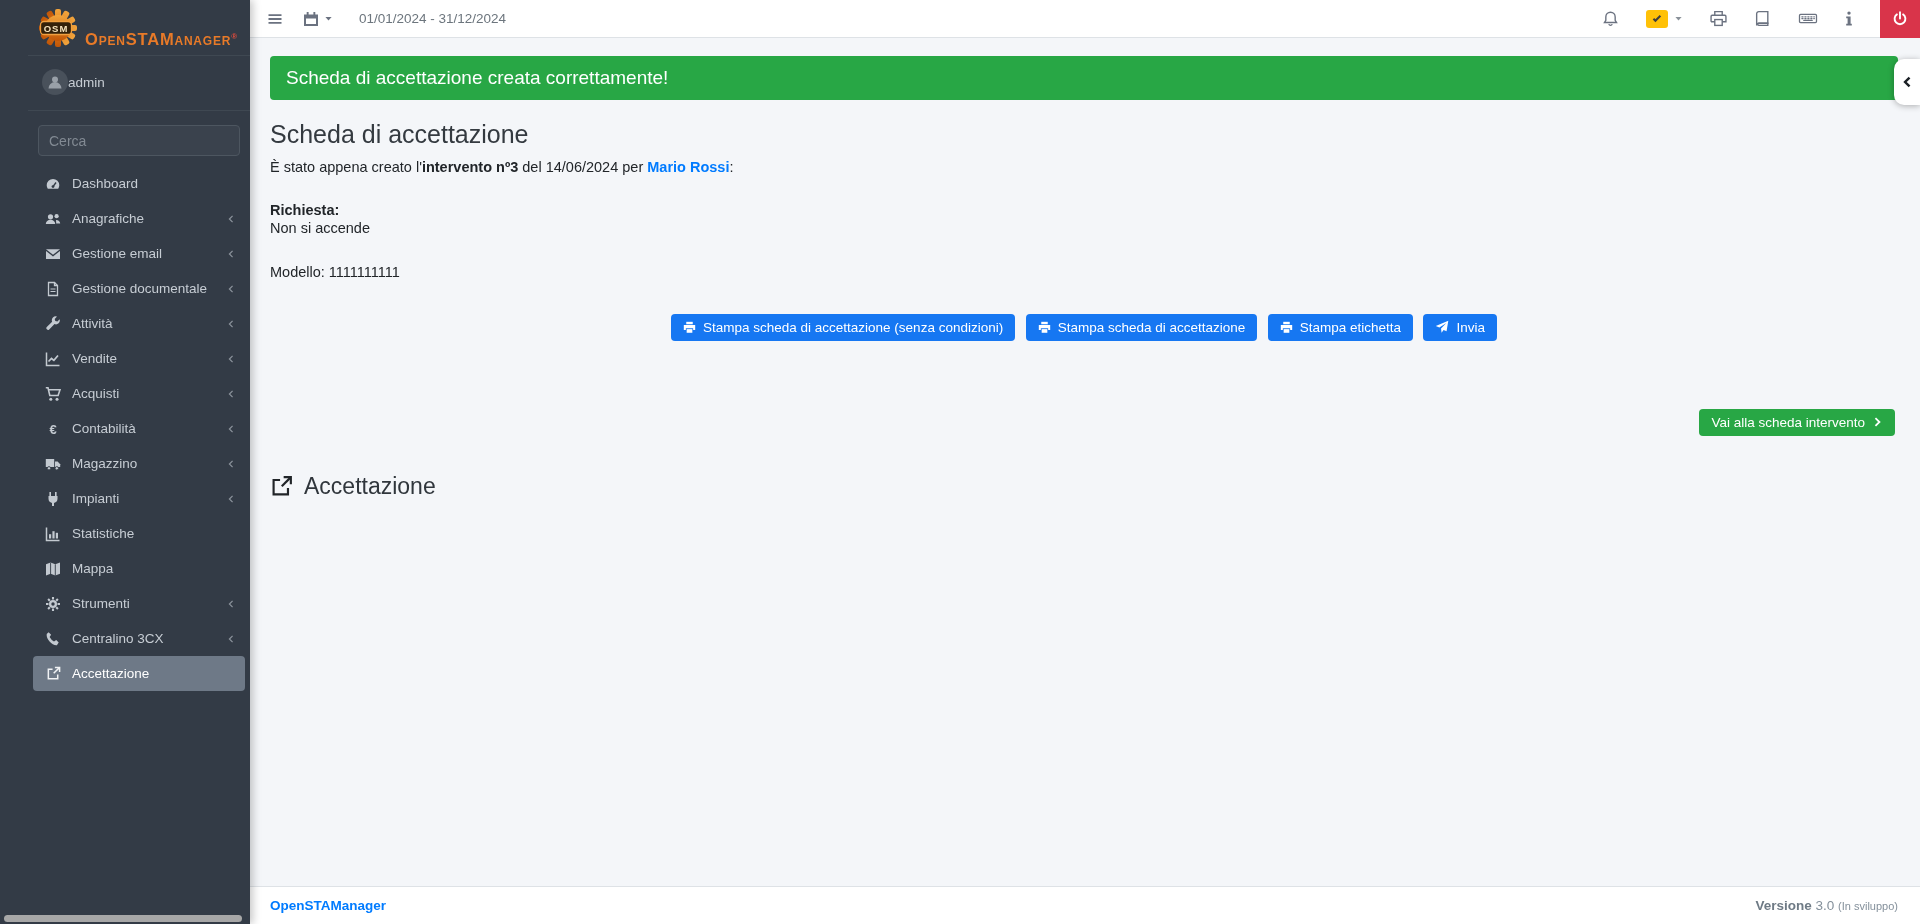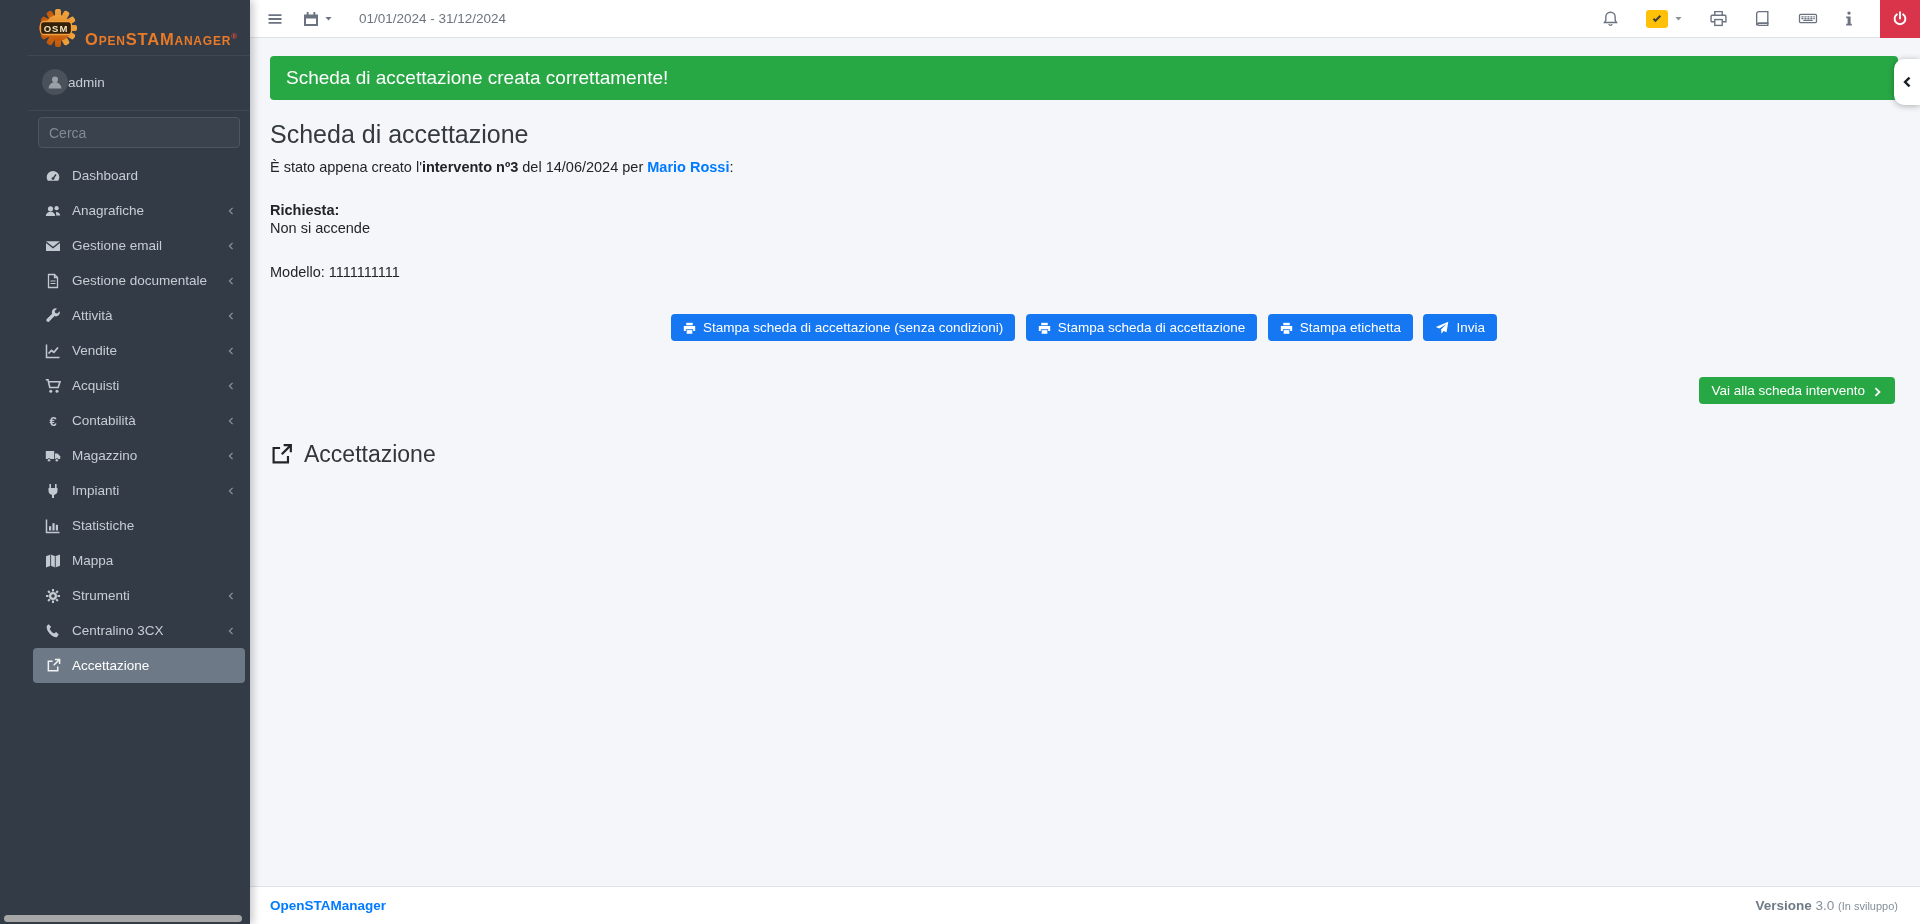--- a/index.html
+++ b/index.html
@@ -13,21 +13,21 @@
   .brand { height:56px; display:flex; align-items:center; gap:7px; padding:7px 10px;
            border-bottom:1px solid #3f4852; }
   .brand-name { color:#e87a28; font-weight:bold; font-size:16.5px; letter-spacing:.8px;
                 font-variant:small-caps; white-space:nowrap;margin-top:24px; }
   .brand-reg { color:#e74c3c; font-size:8px; vertical-align:super; font-weight:bold; }
   .user-panel { display:flex; align-items:center; padding:13px 14px 15px;
                 border-bottom:1px solid #3f4852; }
   .avatar { width:26px; height:26px; border-radius:50%; background:#49515b; display:flex;
             align-items:center; justify-content:center; }
   .user-name { color:#c7cdd4; font-size:13.5px; }
-  .search-row { margin:6px 10px 10px; height:31px; display:flex; border:1px solid #4d5660;
+  .search-row { margin:14px 10px 10px; height:31px; display:flex; border:1px solid #4d5660;
                 border-radius:4px; overflow:hidden; background:#3a424d; }
   .search-row input { flex:1; background:transparent; border:none; outline:none; padding:0 10px;
                       color:#cfd4da; font-size:14px; font-family:inherit; }
   .search-row input::placeholder { color:#828a93; }
   .search-btn { width:40px; border:none; border-left:1px solid #4d5660; background:transparent;
                 color:#f2f4f6; display:flex; align-items:center; justify-content:center; cursor:pointer; }
   .nav { list-style:none; margin-top:8px; }
   .nav li { height:35px; display:flex; align-items:center; padding:0 14px 0 15px;
             color:#c7cdd4; font-size:13.5px; cursor:pointer; }
   .nav .icon-slot { width:20px; margin-right:9px; display:flex; justify-content:center; color:#c3c9d0; }
@@ -58,24 +58,24 @@
                   border-radius:10px 0 0 10px; box-shadow:0 1px 6px rgba(0,0,0,.3);
                   display:flex; align-items:center; justify-content:center; cursor:pointer; z-index:30; }
   .page-title { font-size:25px; font-weight:500; color:#343a40; margin-bottom:10px; }
   .intro { font-size:14.5px; }
   .intro b { font-weight:bold; }
   .customer-link { color:#007bff; font-weight:bold; text-decoration:none; cursor:pointer; }
   .request-label { font-weight:bold; font-size:14.5px; margin-top:27px; }
   .body-line { font-size:14.5px; line-height:1.5; }
   .spacer { height:22px; }
   .btn-row { margin-top:30px; text-align:center; }
-  .btn { display:inline-flex; align-items:flex-end; gap:7px; background:#1677f2; color:#fff;
+  .btn { display:inline-flex; align-items:center; gap:7px; background:#1677f2; color:#fff;
          border:none; border-radius:4px; padding:6px 12px; font-size:13.5px; margin:0 3px;
          font-family:inherit; cursor:pointer; vertical-align:middle; }
-  .goto-row { margin-top:36px; text-align:right; }
+  .goto-row { margin-top:68px; text-align:right; }
   .btn-success { background:#28a745; }
   .section-head { margin-top:37px; display:flex; align-items:center; gap:11px;
                   font-size:23px; color:#30363c; font-weight:400; }
 
   
   .footer { position:absolute; left:250px; right:0; bottom:0; height:38px; background:#fff;
             border-top:1px solid #dee2e6; display:flex; align-items:center;
             justify-content:space-between; padding:0 22px 0 20px; font-size:13.5px; }
   .footer-app { color:#007bff; font-weight:bold; text-decoration:none; cursor:pointer; }
   .footer-version { color:#84909b; }

